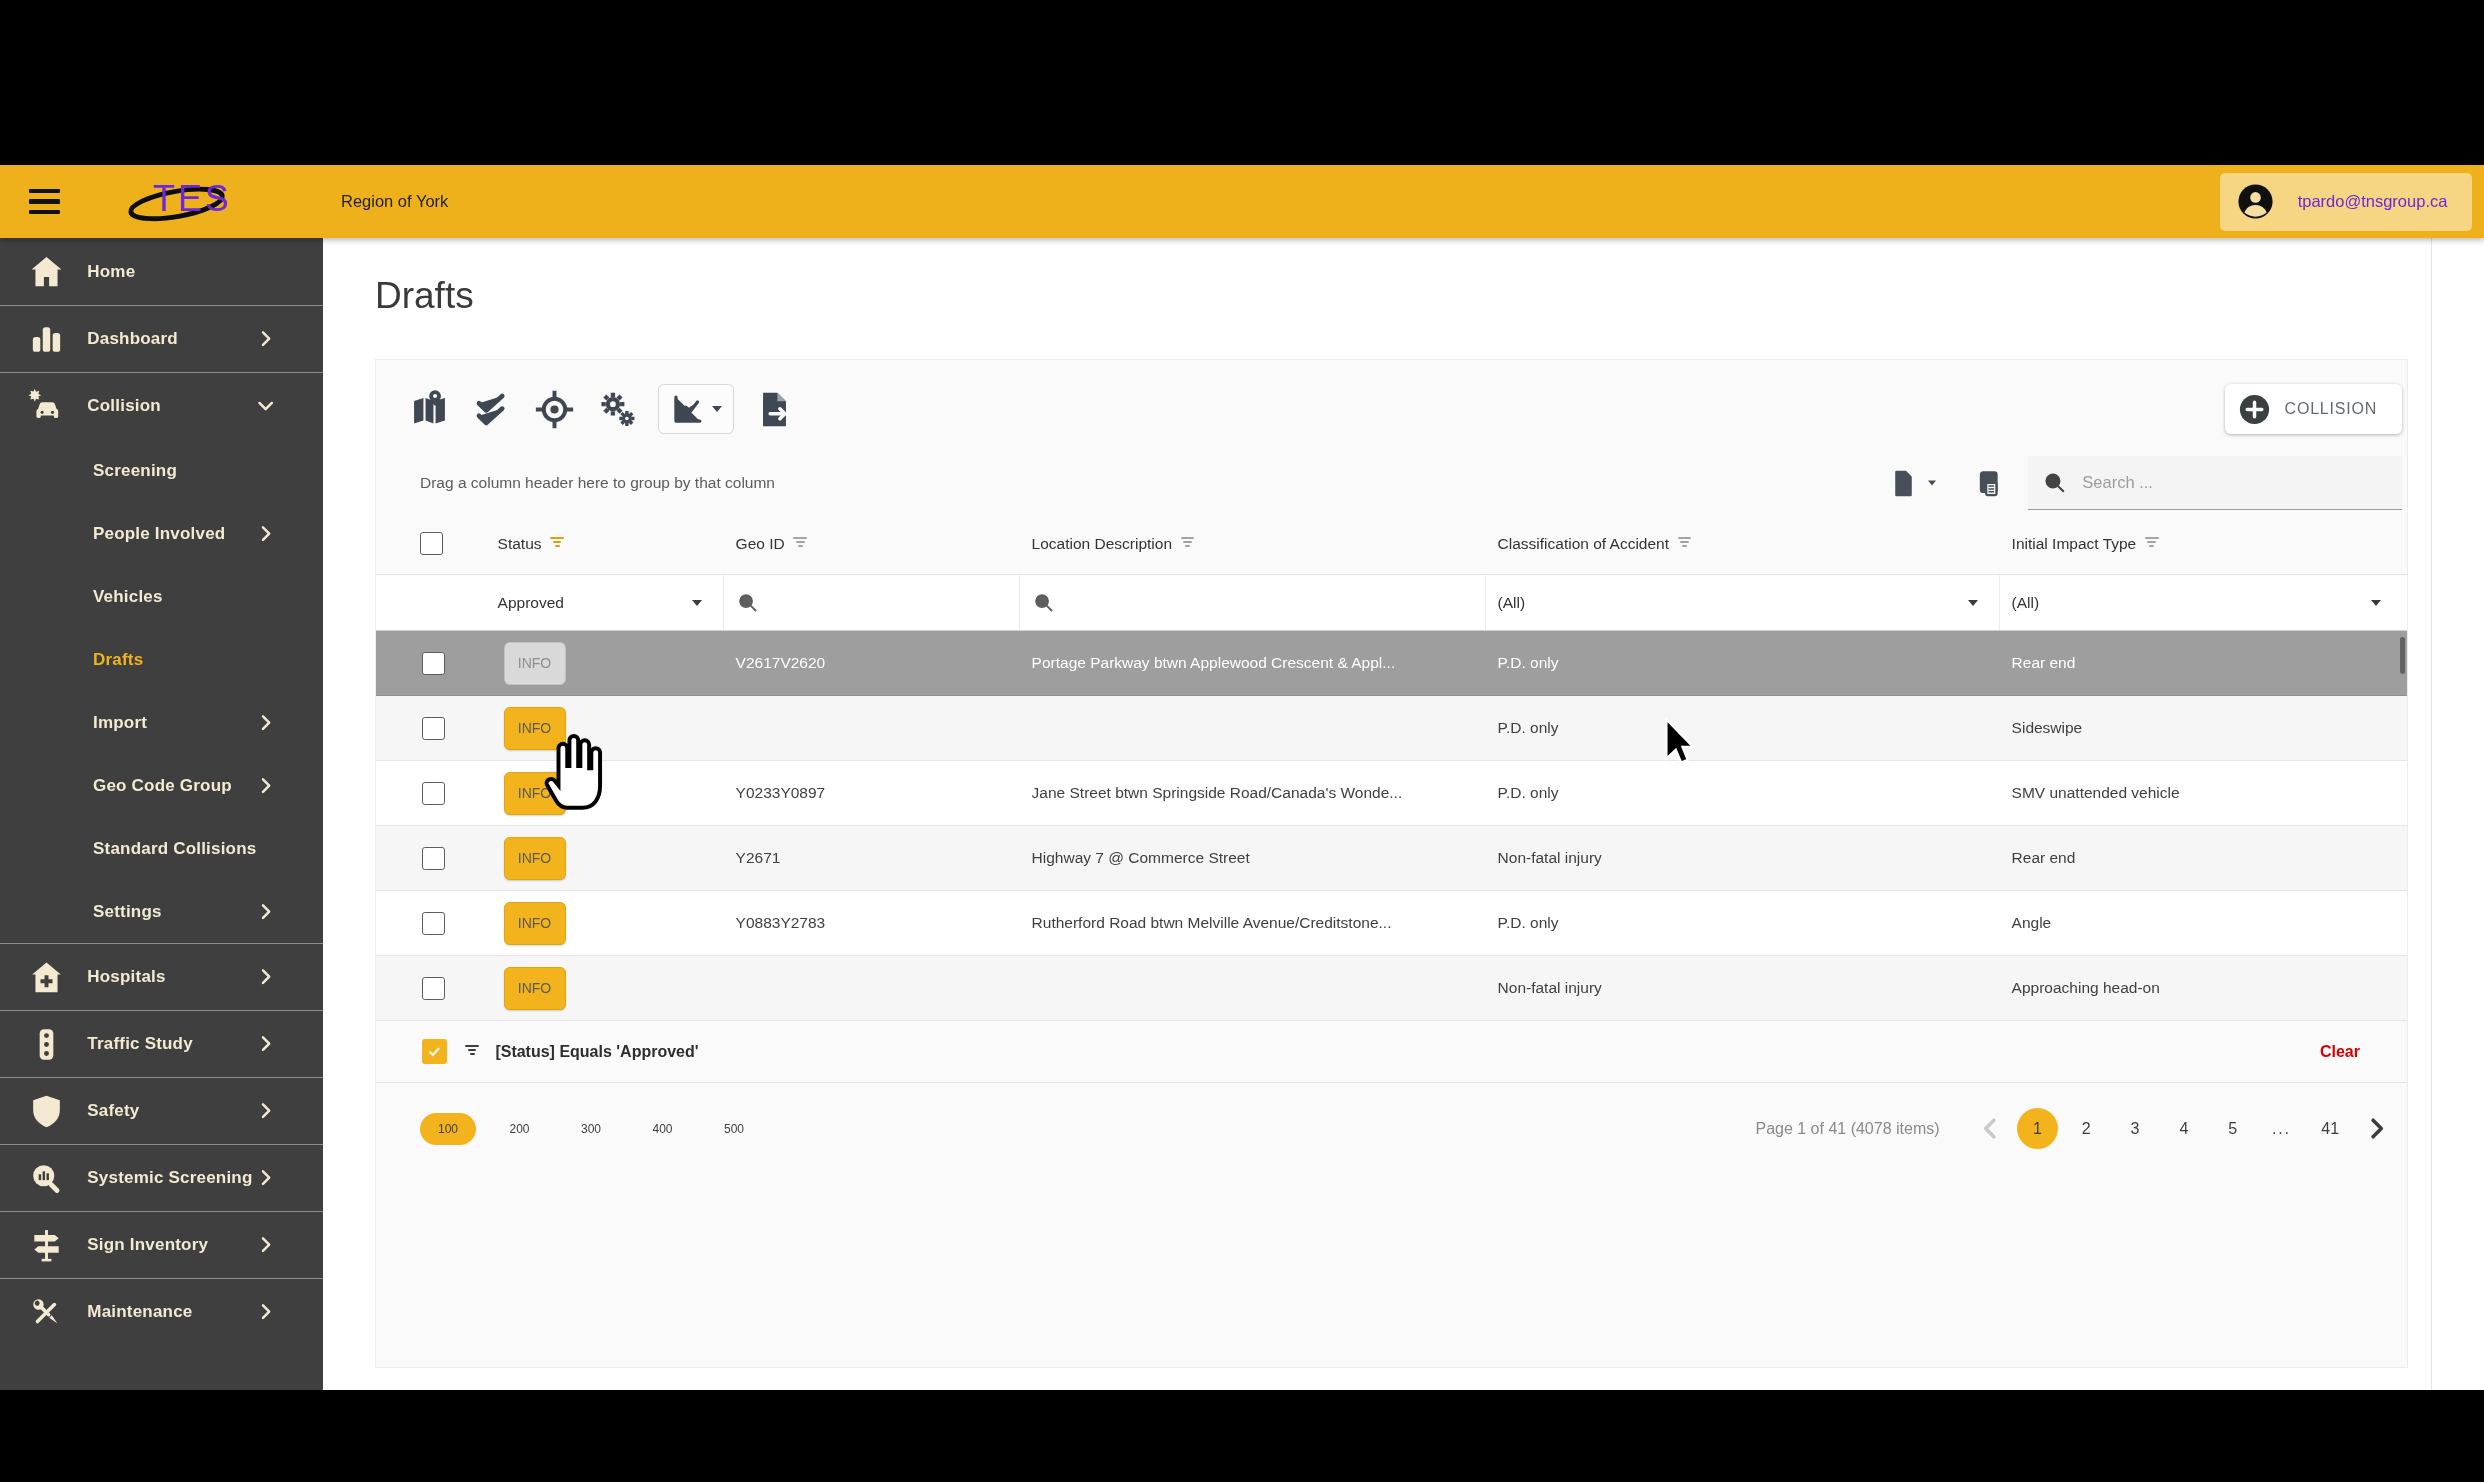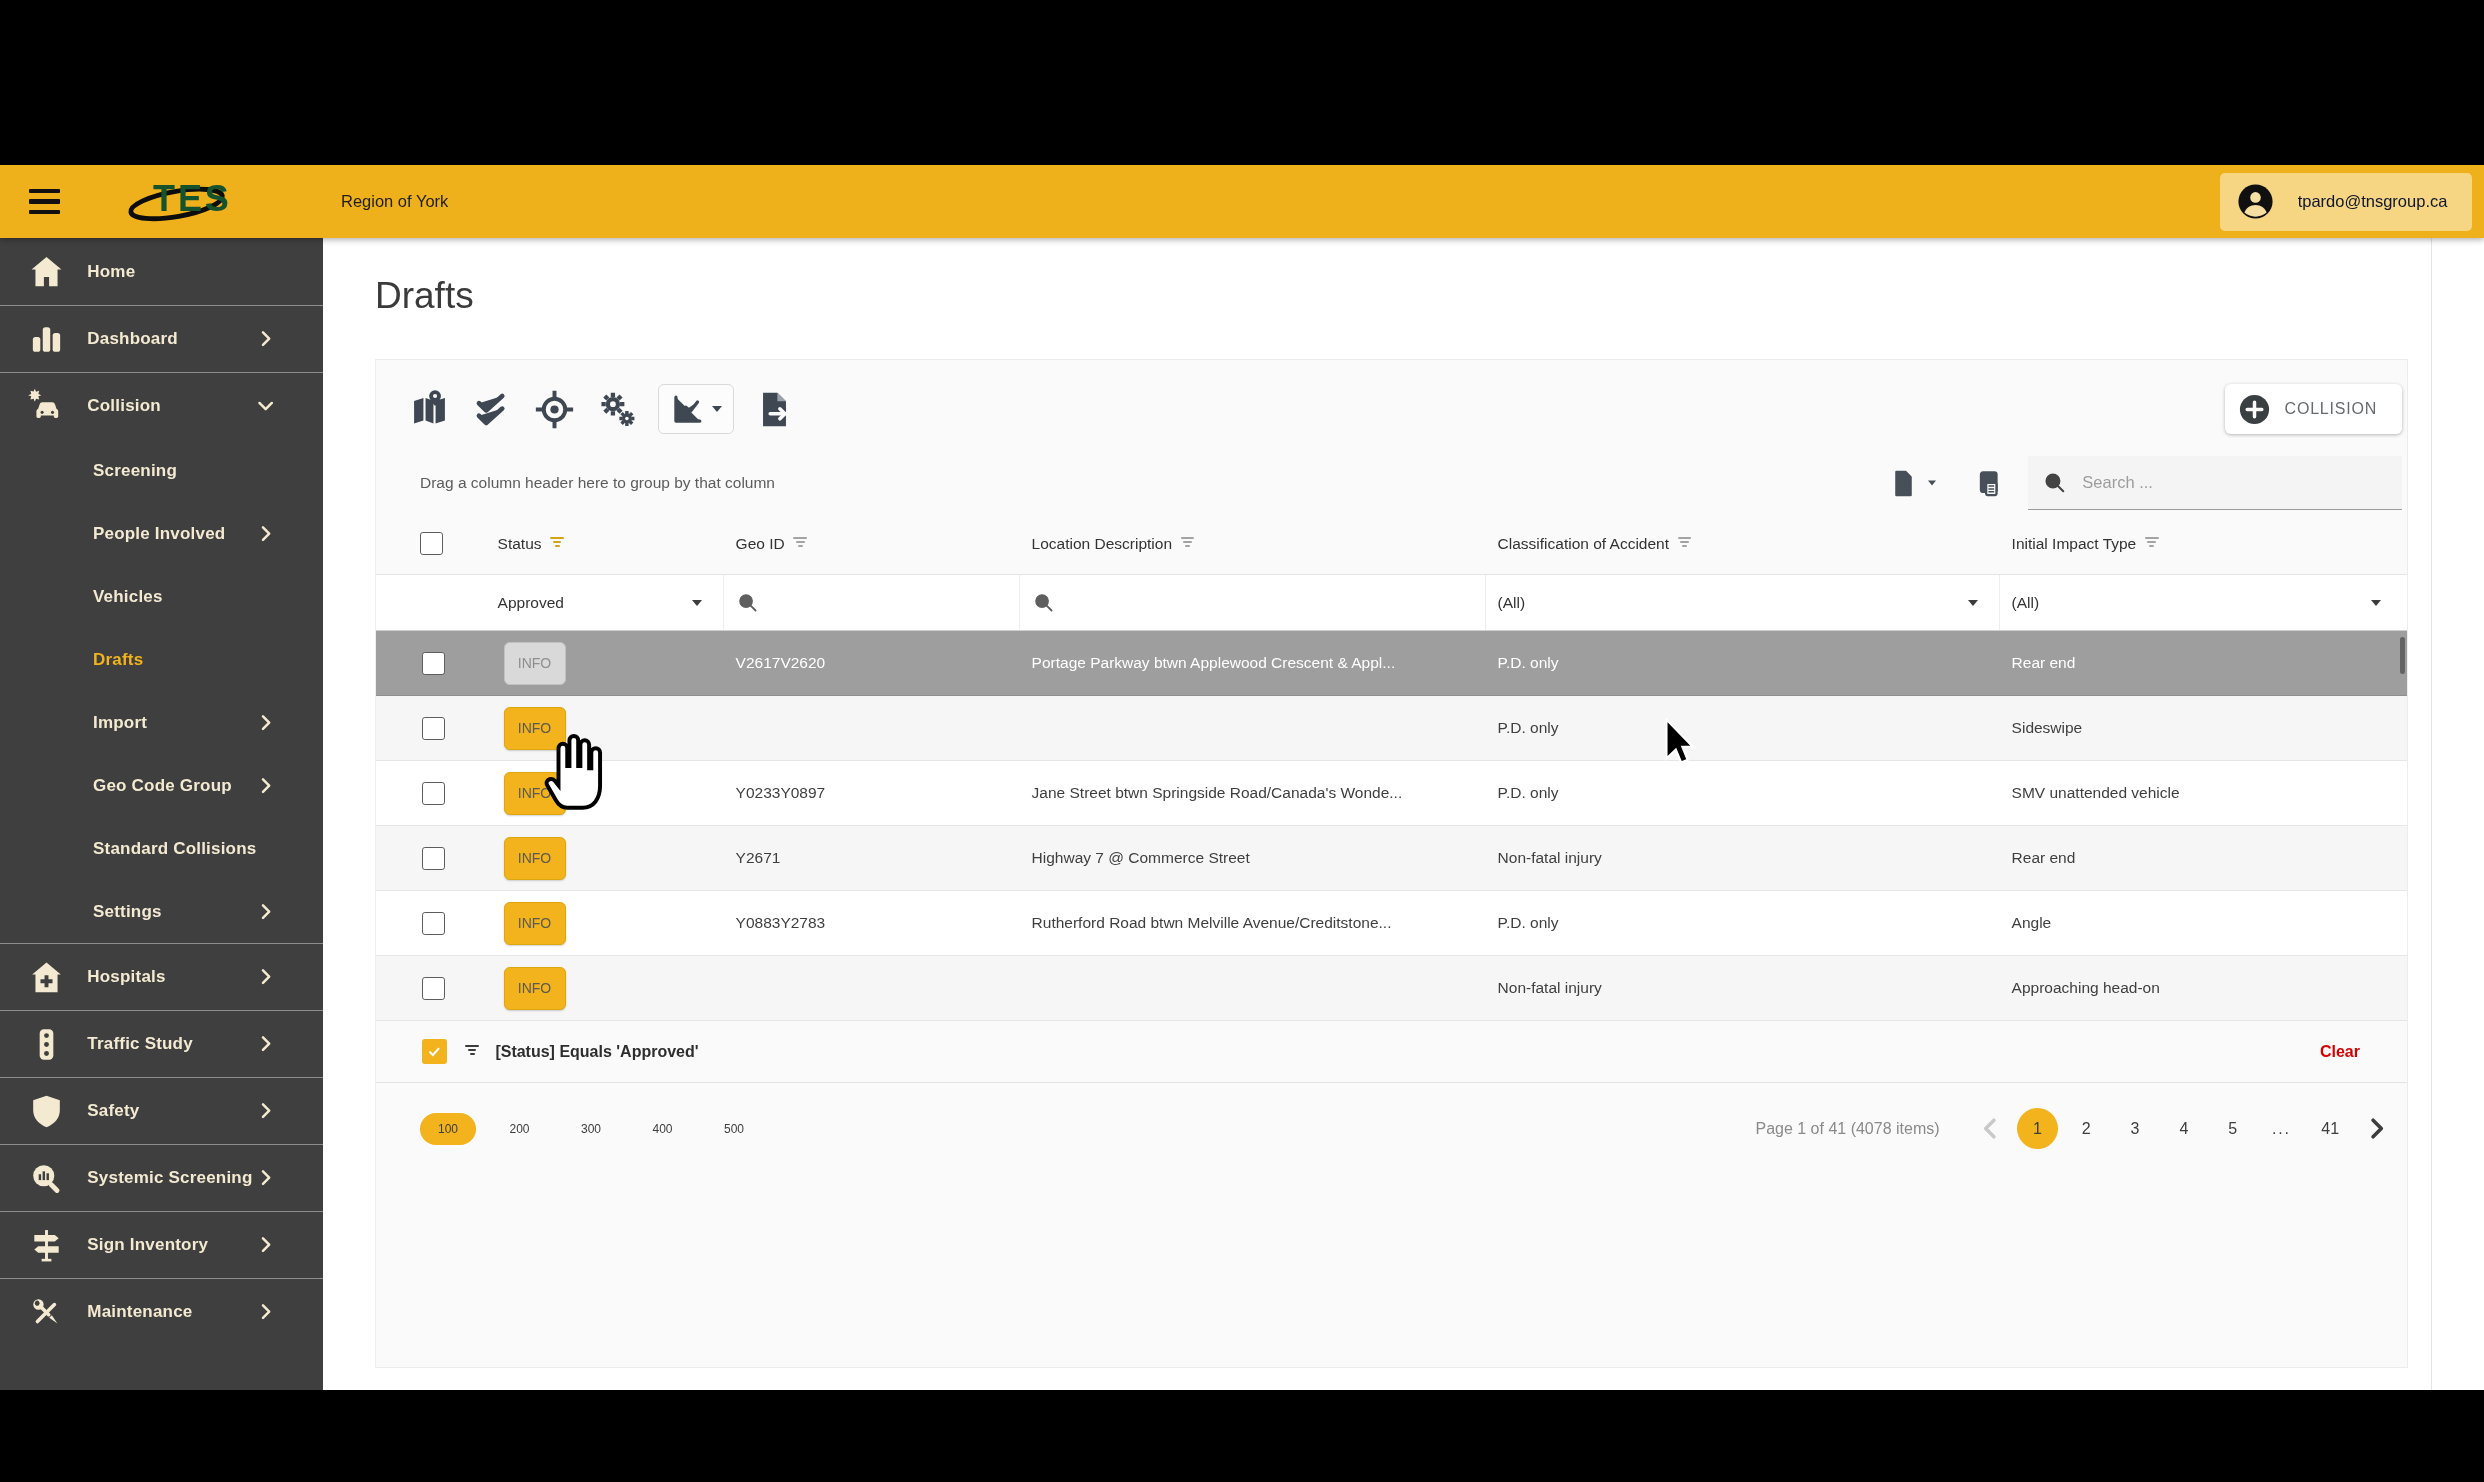--- a/index.html
+++ b/index.html
@@ -7,25 +7,25 @@
           font-family:"Liberation Sans","DejaVu Sans",sans-serif;color:#333;}
   .app{position:absolute;left:0;top:165px;width:2484px;height:1225px;background:#fff;}
 
   
   .topbar{position:absolute;left:0;top:0;width:2484px;height:73px;background:var(--topbar-bg,#efb11b);
           display:flex;align-items:center;box-shadow:0 1.9px 5.8px rgba(0,0,0,.30);z-index:30;}
   .hamburger{width:43px;height:33px;margin-left:23px;display:flex;flex-direction:column;justify-content:space-between;padding:3.9px 5.8px;box-sizing:border-box;cursor:pointer;}
   .hamburger i{display:block;height:4.4px;background:#111;border-radius:1px;}
   .brand{position:relative;width:165px;height:58px;margin-left:60px;}
   .brand svg{position:absolute;left:0;top:1.9px;}
-  .brand .brand-text{position:absolute;left:27px;top:5.8px;font-size:36px;font-weight:700;color:#14532d;letter-spacing:2.9px;}
+  .brand .brand-text{position:absolute;left:27px;top:5.8px;font-size:36px;font-weight:400;color:#6d28d9;letter-spacing:2.9px;}
   .region{margin-left:50px;font-size:16.5px;font-weight:400;color:#1f1f1f;}
   .user-chip{margin-left:auto;margin-right:11.6px;display:flex;align-items:center;gap:21.3px;
              background:rgba(255,255,255,.46);border-radius:4.9px;height:58px;padding:0 25px 0 15.5px;cursor:pointer;}
-  .user-chip .email{font-size:16.5px;color:#0f172a;}
+  .user-chip .email{font-size:16.5px;color:#6d28d9;}
 
   
   .sidebar{position:absolute;left:0;top:73px;width:323px;height:1152px;background:var(--sidebar-bg,#3f3f3f);
            overflow:hidden;color:#f3ead1;}
   .side-item{display:flex;align-items:center;cursor:pointer;box-sizing:border-box;}
   .side-item.top{height:67px;padding:0 25px 0 27px;border-top:1px solid #8d8d8d;}
   .side-item.top:first-child{border-top:none;}
   .side-item.sub{height:63px;padding:0 25px 0 93px;}
   .side-label{font-size:17px;font-weight:700;letter-spacing:0.2px;}
   .side-item.active .side-label{color:var(--accent,#f2b31c);}

